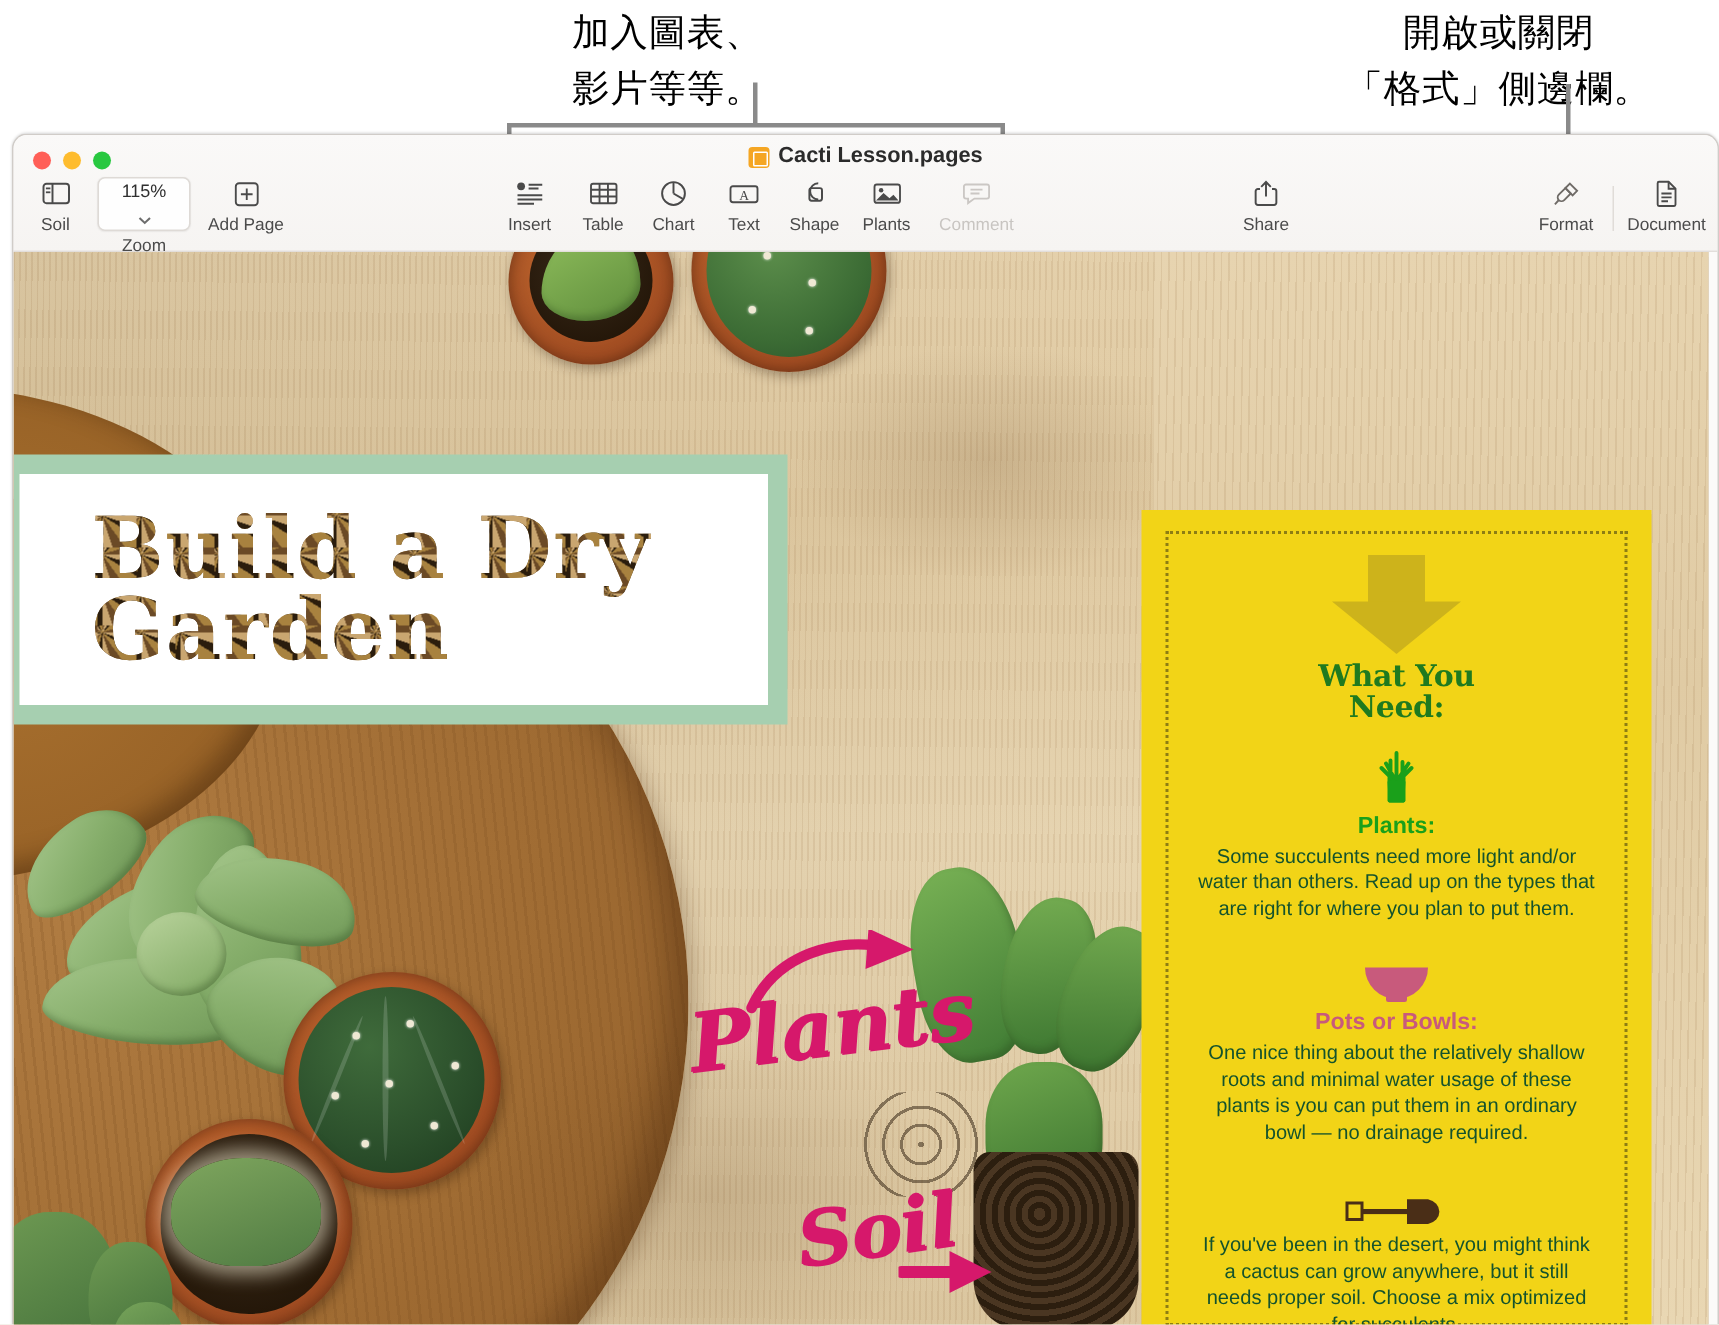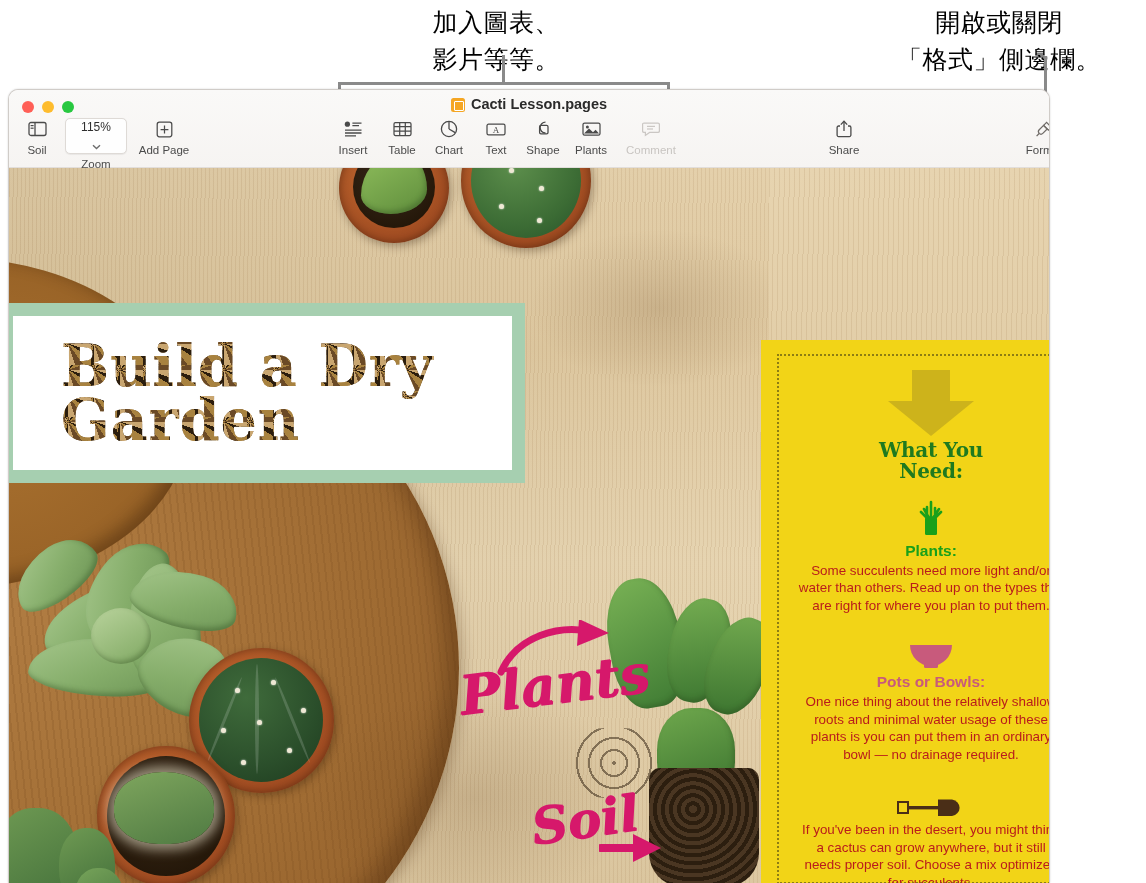--- a/index.html
+++ b/index.html
@@ -16,38 +16,38 @@
   .callout-text {
     position: absolute;
     font-family: "Liberation Sans", "DejaVu Sans", sans-serif;
     font-size: 25px;
     line-height: 37px;
     color: #000;
     text-align: center;
     white-space: pre-line;
     letter-spacing: 0.5px;
   }
-  #callout-insert-text { left: 330px; top: 4px; width: 230px; text-align: right; }
+  #callout-insert-text { left: 330px; top: 4px; width: 230px; text-align: center; }
   #callout-format-text { left: 852px; top: 4px; width: 294px; text-align: center; }
 
   .leader-v {
     position: absolute; width: 3px; background: #8a8a8a;
   }
   .bracket {
     position: absolute;
     border: 3px solid #8a8a8a;
     border-bottom: none;
     background: transparent;
   }
 
   
   #window {
     position: absolute;
     left: 8px; top: 89px;
-    width: 1042px; height: 794px;
+    width: 1138px; height: 794px;
     border-radius: 10px 10px 0 0;
     overflow: hidden;
     background: #fbfaf9;
     border: 1px solid #d0ccc8;
     border-bottom: none;
     box-shadow: 0 0 2px rgba(0,0,0,0.18);
   }
   #titlebar {
     position: relative;
     height: 78px;
@@ -248,21 +248,21 @@
   .item-title {
     font-family: "Liberation Sans", sans-serif;
     font-weight: bold;
     font-size: 15.5px;
     margin-top: 3px;
   }
   .item-body {
     font-family: "Liberation Sans", sans-serif;
     font-size: 13.4px;
     line-height: 17.5px;
-    color: #b91c1c;
+    color: #14532d;
     margin-top: 2px;
   }
   .panel-block { margin-top: 16px; }
   .icon-slot { height: 40px; display:flex; align-items:flex-end; justify-content:center; }
 
   
   .down-arrow {
     width: 86px; height: 66px; margin: 0 auto 2px auto; position: relative;
   }
   .down-arrow .stem {

